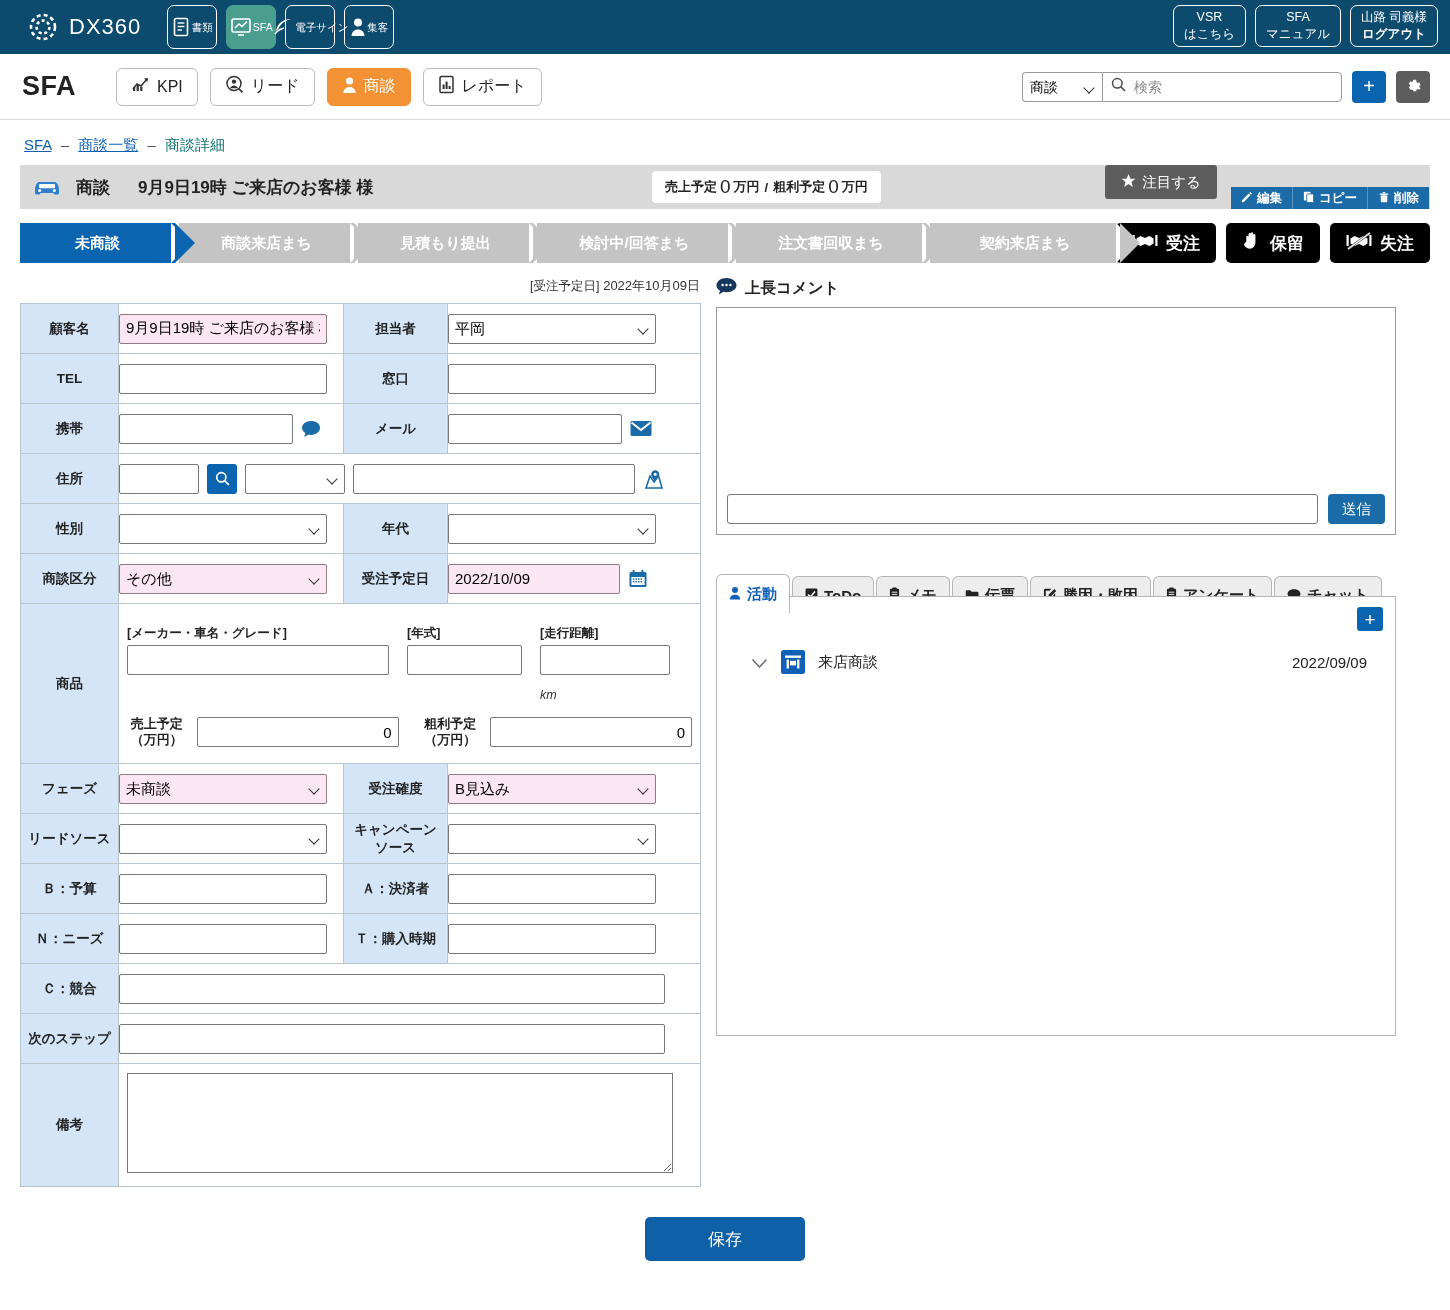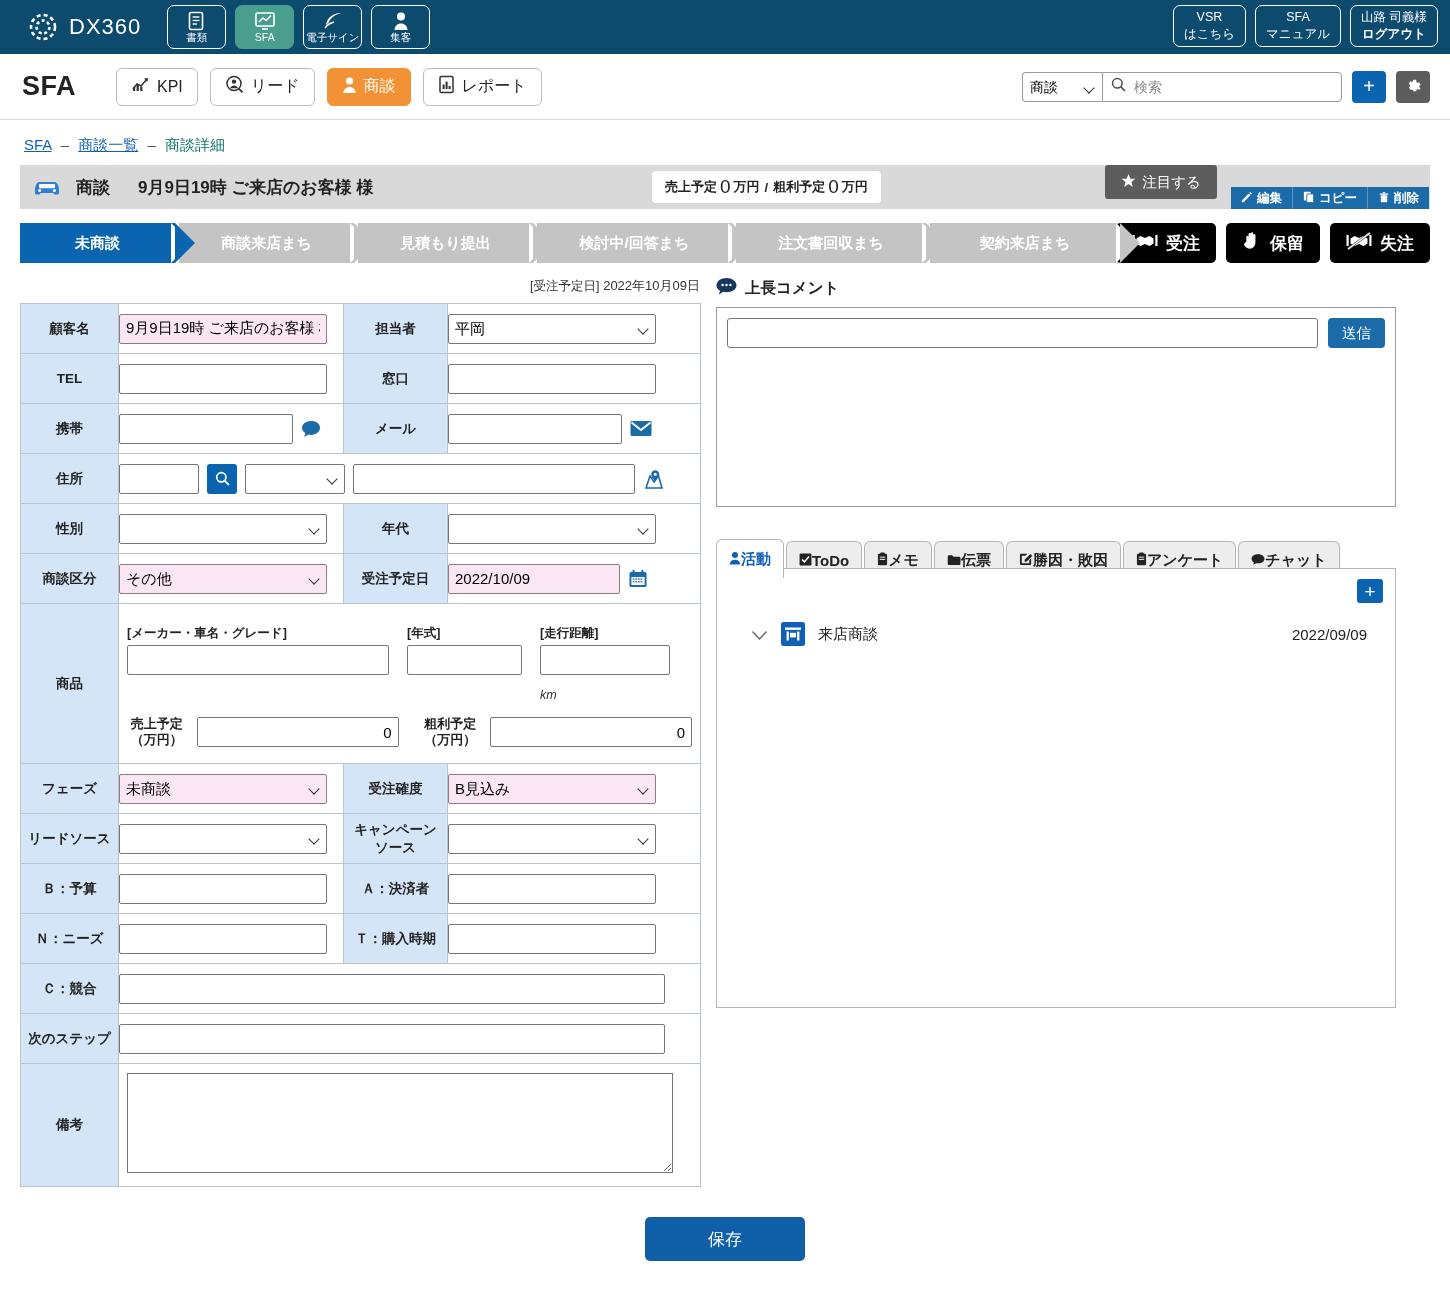--- a/index.html
+++ b/index.html
@@ -16,22 +16,22 @@
   
   .brandbar {
     height: 54px; background: #0c4a6e; display: flex; align-items: center;
     padding: 0 14px; position: relative;
   }
   .logo-wrap { display: flex; align-items: center; gap: 9px; margin-left: 12px; margin-right: 26px; }
   .logo-mark { width: 34px; height: 34px; }
   .logo-text { color: #fff; font-size: 22px; letter-spacing: 1px; font-weight: 400; }
   .appbtns { display: flex; gap: 9px; }
   .appbtn {
-    width: 59px; height: 44px; border: 1px solid #ffffff; border-radius: 7px;
-    display: flex; flex-direction: column; align-items: center; justify-content: center;
+    width: 50px; height: 44px; border: 1px solid #ffffff; border-radius: 7px;
+    display: flex; flex-direction: row; align-items: center; justify-content: center;
     color: #fff; font-size: 10px; gap: 1px; cursor: pointer; background: transparent; text-align: center;
   }
   .appbtn.active { background: #4a9e8d; border-color: #4a9e8d; }
   .appbtn .ic { height: 20px; display:flex; align-items:center; }
   .appbtn .lbl { font-size: 10.5px; line-height: 1; white-space: nowrap; }
   .topright { position: absolute; right: 12px; top: 5px; display: flex; gap: 9px; }
   .trbtn {
     border: 1px solid #fff; border-radius: 7px; color: #fff; padding: 3px 10px;
     text-align: center; font-size: 12.5px; line-height: 1.35; cursor: pointer; min-width: 66px;
   }
@@ -167,38 +167,38 @@
   .rowflex { display: flex; align-items: center; gap: 8px; }
 
   .prodhead { font-size: 12.5px; font-weight: bold; margin: 6px 0 3px 0; }
   .unit { font-size: 12.5px; color: #333; margin-top: 13px; font-style: italic; }
   .moneylab { font-size: 13px; font-weight: bold; text-align: center; line-height: 1.25; width: 66px; }
   input.num { text-align: right; }
 
   
   .panelhead { display: flex; align-items: center; gap: 8px; font-size: 15.5px; font-weight: bold; margin-bottom: 8px; }
   .commentbox {
-    border: 1px solid #9a9a9a; height: 200px; position: relative; background: #fff; padding: 10px;
-    display: flex; flex-direction: column; justify-content: flex-start;
+    border: 1px solid #9a9a9a; height: 228px; position: relative; background: #fff; padding: 10px;
+    display: flex; flex-direction: column; justify-content: flex-end;
   }
   .commentrow { display: flex; gap: 10px; align-items: center; }
   .commentrow input {
     flex: 1; height: 30px; border: 1px solid #767676; border-radius: 3px; padding: 0 8px;
     font-size: 14px; font-family: inherit; outline: none;
   }
   .sendbtn {
     background: #1b6ba8; color: #fff; height: 30px; padding: 0 14px; border-radius: 4px;
     font-size: 14.5px; display: flex; align-items: center; cursor: pointer; border: none; font-family: inherit;
   }
 
   .tabrow { display: flex; margin-top: 22px; align-items: flex-end; }
   .tab {
     background: #ededed; border: 1px solid #b5b5b5; border-bottom: none; border-radius: 6px 6px 0 0;
-    height: 37px; display: flex; align-items: center; padding: 0 12px; font-size: 15px;
-    font-weight: bold; margin-right: 2px; cursor: pointer; color: #222; position: relative; top: 10px;
+    height: 37px; display: flex; align-items: center; gap: 6px; padding: 0 12px; font-size: 15px;
+    font-weight: bold; margin-right: 2px; cursor: pointer; color: #222; position: relative; top: 17px;
   }
   .tab.active { background: #fff; color: #1060b6; height: 39px; z-index: 2; }
   .tabbody {
     border: 1px solid #b5b5b5; height: 440px; background: #fff; position: relative; padding: 10px 14px;
   }
   .plusbtn {
     position: absolute; right: 12px; top: 10px; width: 26px; height: 24px; background: #0a64b0;
     color: #fff; border-radius: 3px; display: flex; align-items: center; justify-content: center;
     font-size: 19px; cursor: pointer; line-height: 1;
   }

